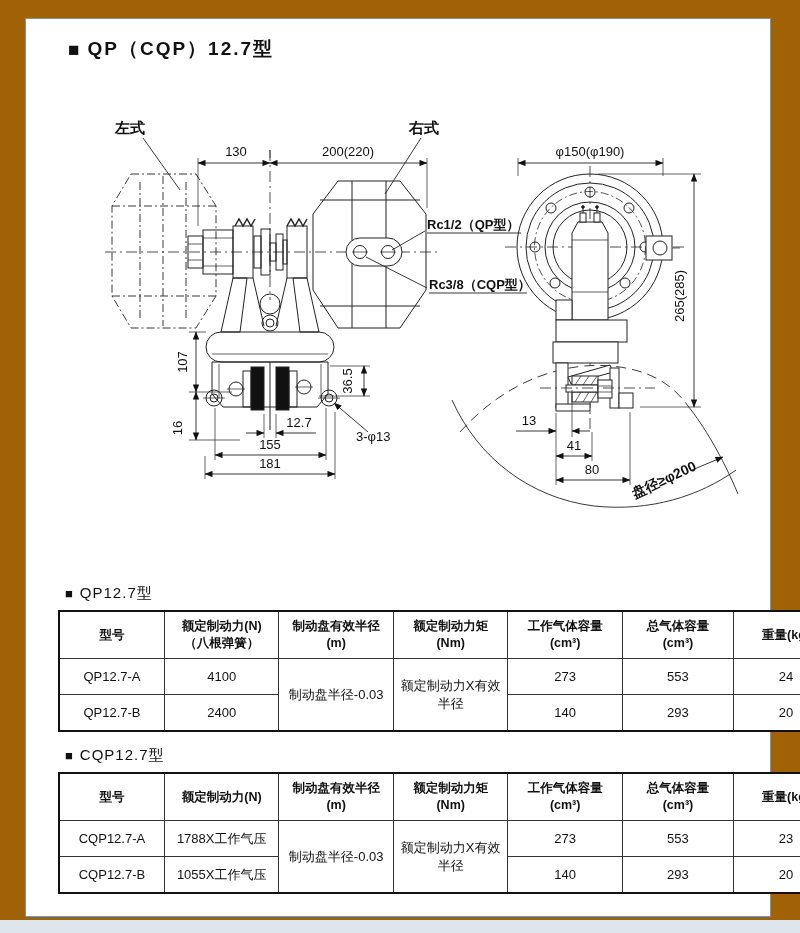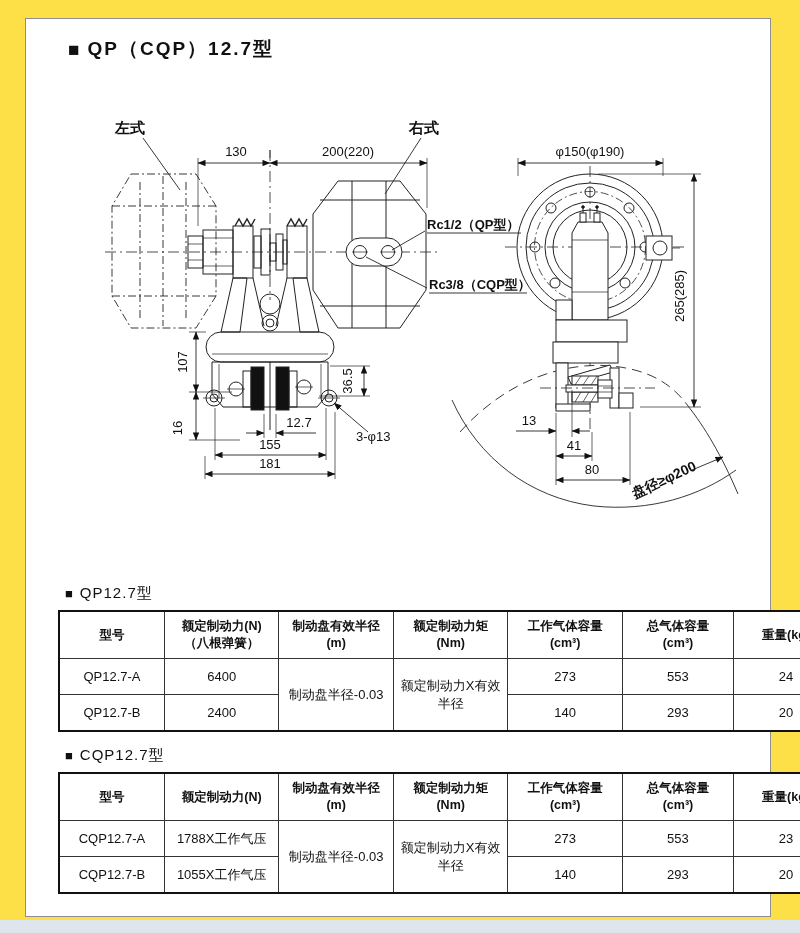--- a/index.html
+++ b/index.html
@@ -1,17 +1,17 @@
 <!DOCTYPE html>
 <html><head>
 <meta charset="utf-8">
 <style>
   html,body{margin:0;padding:0;background:#ffffff;}
   body{width:800px;height:933px;font-family:"Liberation Sans","DejaVu Sans",sans-serif;color:#111;}
-  .page{position:relative;width:800px;height:933px;background:#fde047;overflow:hidden;}
+  .page{position:relative;width:800px;height:933px;background:#a16207;overflow:hidden;}
   .frame{position:absolute;left:25px;top:18px;width:744px;height:897px;border:1px solid #8f8f8f;background:#fff;}
   .title{position:absolute;left:68px;top:36px;font-size:19px;font-weight:bold;letter-spacing:2px;}
   .title .bullet{display:inline-block;margin-right:6px;transform:translateY(1px);}
   .drawing{position:absolute;left:40px;top:95px;}
   .caption{position:absolute;left:0;top:534px;width:800px;text-align:center;font-size:17px;font-weight:bold;letter-spacing:1px;}
   .theading{position:absolute;left:65px;font-size:15px;font-weight:normal;letter-spacing:1px;}
   .theading .bullet{margin-right:6px;font-size:13px;}
   .spec{position:absolute;left:58px;width:782px;border-collapse:collapse;table-layout:fixed;
         font-size:12.5px;text-align:center;background:#fff;border:2px solid #111;}
   .spec th,.spec td{border:1px solid #333;padding:1px 2px;white-space:pre-line;line-height:1.35;}
@@ -293,21 +293,21 @@
       <th>额定制动力矩
 (Nm)</th>
       <th>工作气体容量
 (cm³)</th>
       <th>总气体容量
 (cm³)</th>
       <th>重量(kg)</th>
     </tr>
     <tr>
       <td>QP12.7-A</td>
-      <td>6400</td>
+      <td>4100</td>
       <td rowspan="2">制动盘半径-0.03</td>
       <td rowspan="2">额定制动力X有效
 半径</td>
       <td>273</td>
       <td>553</td>
       <td>24</td>
     </tr>
     <tr>
       <td>QP12.7-B</td>
       <td>2400</td>

